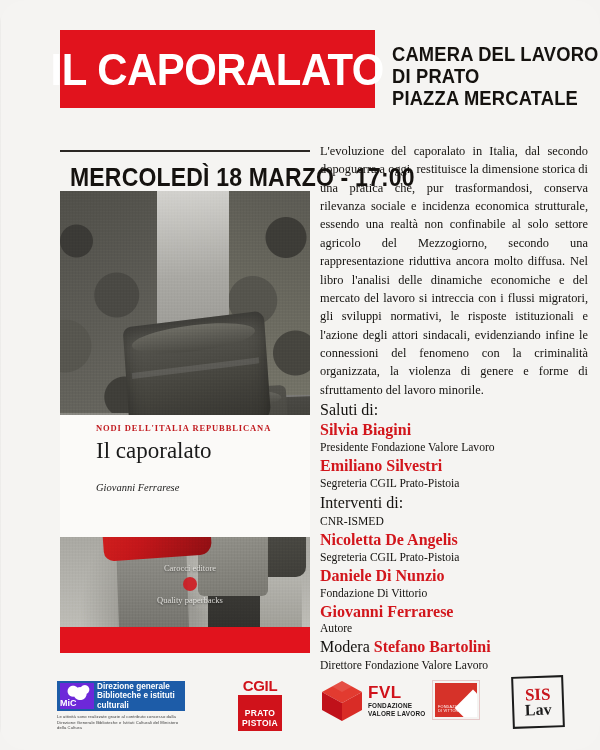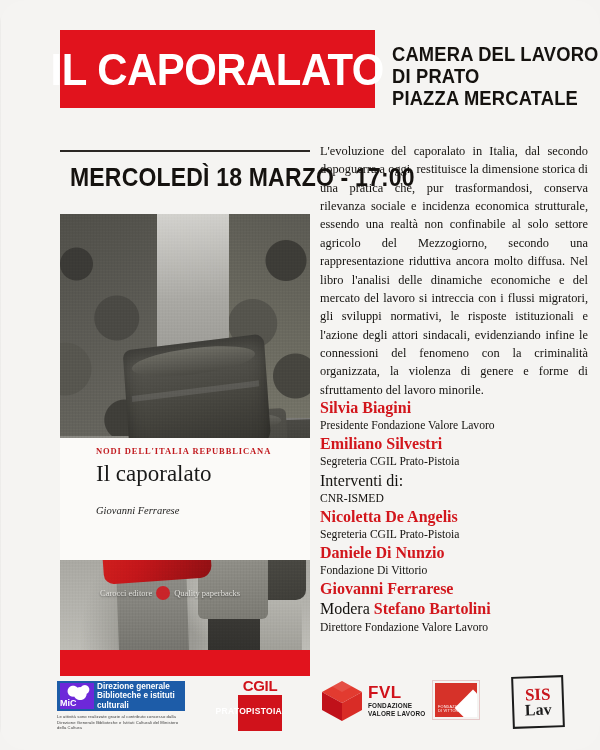--- a/index.html
+++ b/index.html
@@ -56,21 +56,21 @@
     position:absolute;left:70px;top:163px;width:260px;
     color:#15120f;
     font-family:"Liberation Sans Narrow","Liberation Sans",sans-serif;
     font-weight:bold;font-size:25px;letter-spacing:0.2px;
     transform:scaleX(0.92);transform-origin:left top;
     white-space:nowrap;
   }
 
   
   .book{
-    position:absolute;left:60px;top:214px;width:250px;height:462px;
+    position:absolute;left:60px;top:191px;width:250px;height:462px;
     background:#6e6e6c;
     overflow:hidden;
     box-shadow:0 0 0 0 rgba(0,0,0,0);
   }
   
   .photo{position:absolute;inset:0;overflow:hidden;background:#7b7a77;}
   .ph-sky{
     position:absolute;left:0;top:0;width:100%;height:42%;
     background:linear-gradient(175deg,#d7d6d2 0%,#a9a8a3 45%,#8e8d88 100%);
   }
@@ -202,20 +202,21 @@
   .bauthor{
     margin-top:20px;color:#1a1a1a;font-family:"Liberation Serif",serif;
     font-style:italic;font-size:10.5px;
   }
   .publisher{
     position:absolute;left:40px;top:372px;width:180px;
     display:flex;align-items:center;gap:4px;
     font-family:"Liberation Serif",serif;font-size:8.5px;color:#eae9e5;
     text-shadow:0 1px 2px rgba(0,0,0,.6);
     opacity:.9;
+    flex-direction:column;
   }
   .pub-mark{
     width:14px;height:14px;border-radius:50%;background:#d01a21;
     display:inline-block;flex:none;
   }
   .book-foot{
     position:absolute;left:0;bottom:0;width:250px;height:26px;background:#e1131d;
   }
 
   
@@ -277,21 +278,21 @@
     letter-spacing:0.1px;
   }
   .cgil{
     position:absolute;left:238px;top:2px;width:44px;text-align:center;
   }
   .cgil .w{
     color:#d0121b;font:bold 15px/1 "Liberation Sans",sans-serif;letter-spacing:-0.3px;
   }
   .cgil .box{
     margin-top:2px;width:44px;height:36px;background:#d0121b;
-    display:flex;flex-direction:row;align-items:center;justify-content:flex-end;
+    display:flex;flex-direction:column;align-items:center;justify-content:flex-end;
     padding-bottom:3px;box-sizing:border-box;
   }
   .cgil .box span{
     color:#fff;font:bold 8.5px/1.1 "Liberation Sans",sans-serif;letter-spacing:0.3px;
   }
   .fvl{
     position:absolute;left:320px;top:2px;width:120px;height:46px;
   }
   .fvl .cube{
     position:absolute;left:0;top:2px;width:44px;height:42px;
@@ -387,34 +388,36 @@
     </div>
 
     <div class="book-foot"></div>
   </div>
 
   <div class="col-r">
     <div class="body-text">L'evoluzione del caporalato in Italia, dal secondo dopoguerra a oggi, restituisce la dimensione storica di una pratica che, pur trasformandosi, conserva rilevanza sociale e incidenza economica strutturale, essendo una realtà non confinabile al solo settore agricolo del Mezzogiorno, secondo una rappresentazione riduttiva ancora molto diffusa. Nel libro l'analisi delle dinamiche economiche e del mercato del lavoro si intreccia con i flussi migratori, gli sviluppi normativi, le risposte istituzionali e l'azione degli attori sindacali, evidenziando infine le connessioni del fenomeno con la criminalità organizzata, la violenza di genere e forme di sfruttamento del lavoro minorile.</div>
   </div>
 
   <div class="speakers">
+    <div class="sp-head">Saluti di:</div>
 
     <div class="sp-name">Silvia Biagini</div>
     <div class="sp-role">Presidente Fondazione Valore Lavoro</div>
     <div class="sp-name">Emiliano Silvestri</div>
     <div class="sp-role">Segreteria CGIL Prato-Pistoia</div>
 
     <div class="sp-head">Interventi di:</div>
 
     <div class="sp-role">CNR-ISMED</div>
     <div class="sp-name">Nicoletta De Angelis</div>
     <div class="sp-role">Segreteria CGIL Prato-Pistoia</div>
     <div class="sp-name">Daniele Di Nunzio</div>
     <div class="sp-role">Fondazione Di Vittorio</div>
     <div class="sp-name">Giovanni Ferrarese</div>
+    <div class="sp-role">Autore</div>
 
     <div class="sp-mod">
       <span>Modera</span>
       <b>Stefano Bartolini</b>
     </div>
     <div class="sp-role">Direttore Fondazione Valore Lavoro</div>
   </div>
 
   <div class="logos">
 

